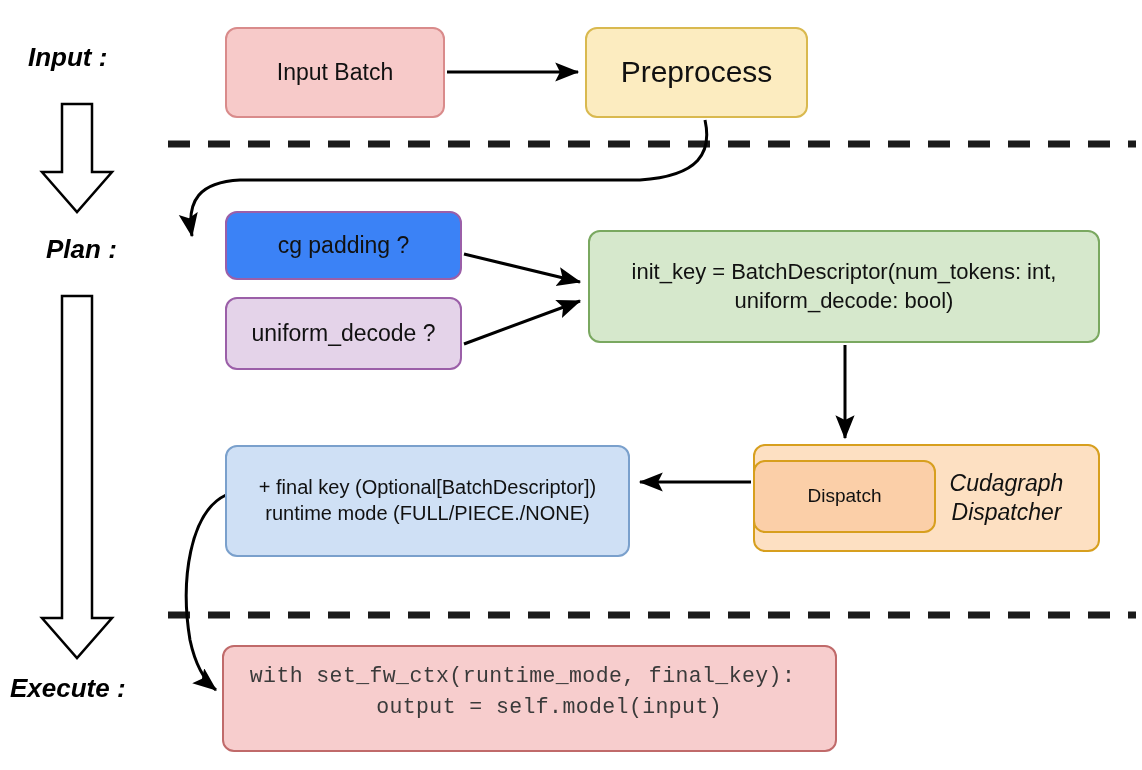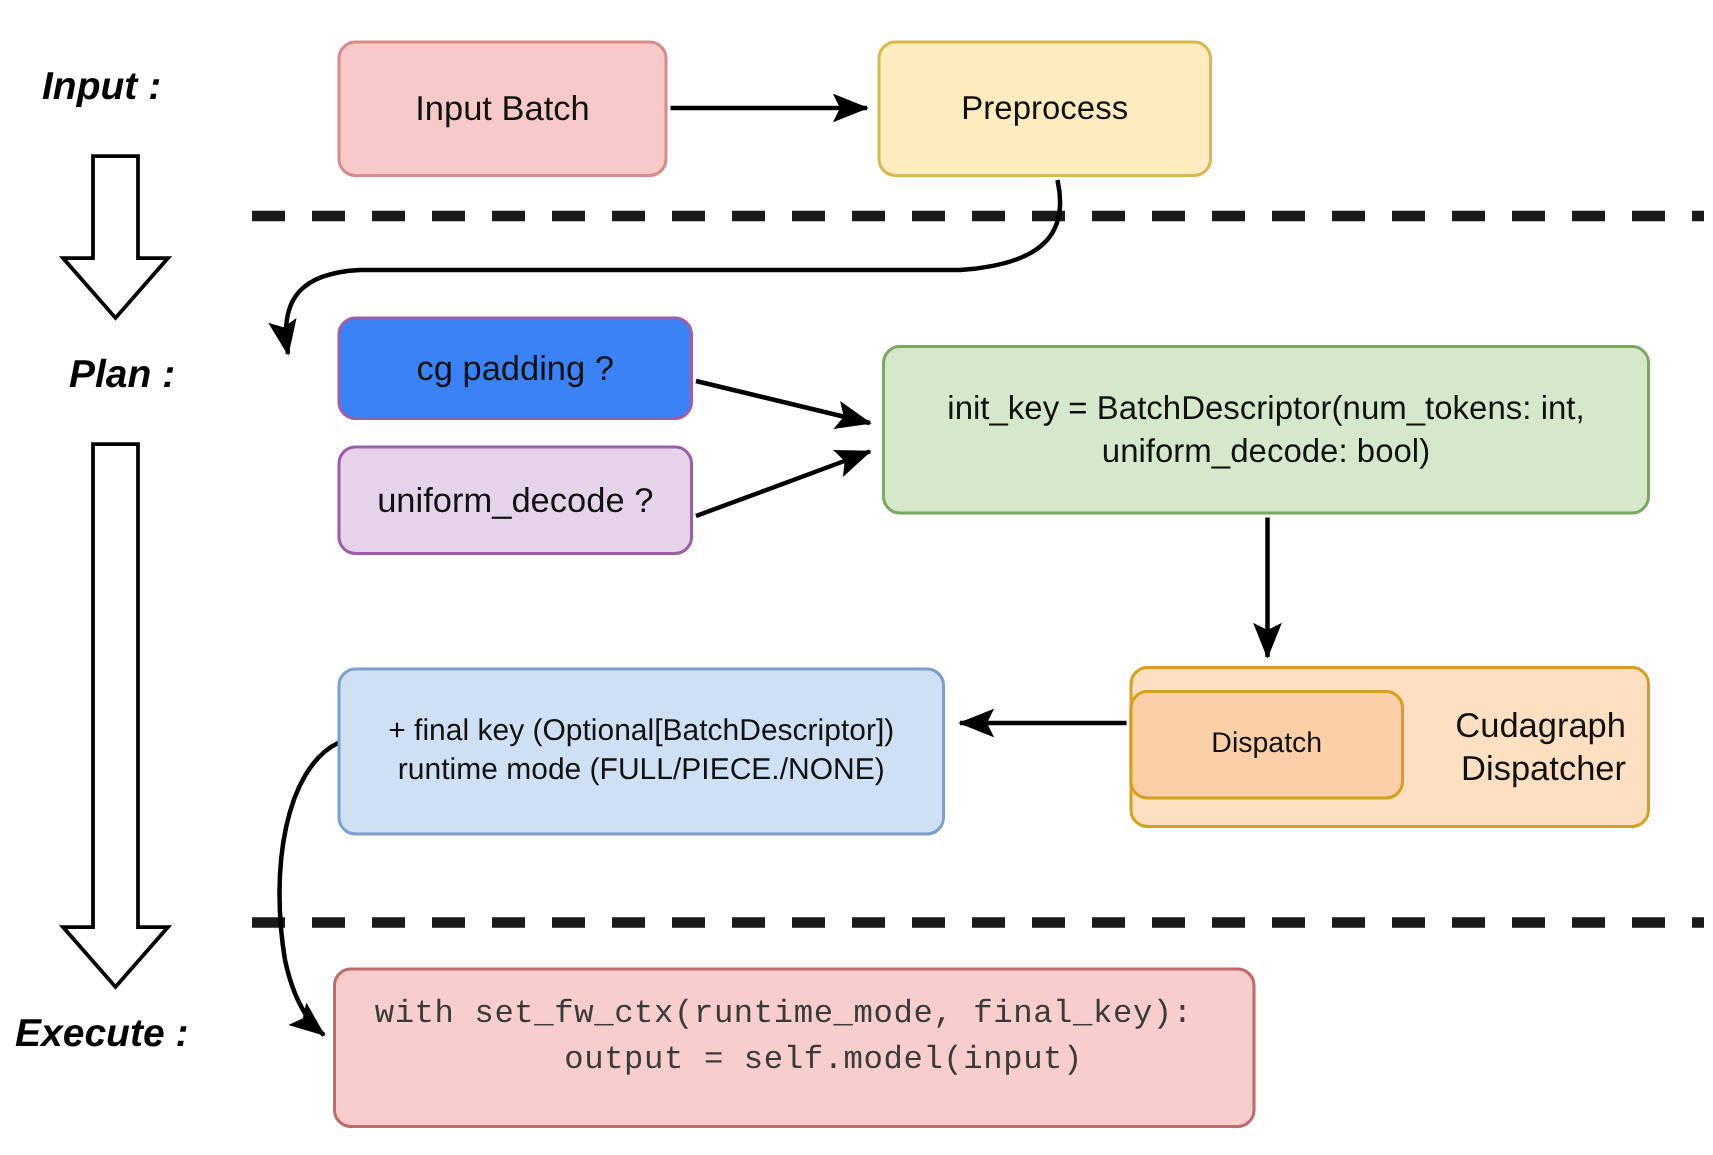--- a/index.html
+++ b/index.html
@@ -49,21 +49,21 @@
 
   
   #node-input-batch {
     left: 225px; top: 27px; width: 220px; height: 91px;
     background: #f7cac9; border-color: #d98b8b;
     font-size: 23px;
   }
   #node-preprocess {
     left: 585px; top: 27px; width: 223px; height: 91px;
     background: #fcecc0; border-color: #d9b94f;
-    font-size: 22px;
+    font-size: 30px;
   }
   #node-cg-padding {
     left: 225px; top: 211px; width: 237px; height: 69px;
     background: #3b82f6; border-color: #9b5fa8;
     font-size: 23px;
   }
   #node-uniform-decode {
     left: 225px; top: 297px; width: 237px; height: 73px;
     background: #e4d3e9; border-color: #9b5fa8;
     font-size: 23px;
@@ -77,21 +77,22 @@
   #node-cudagraph-dispatcher {
     left: 753px; top: 444px; width: 347px; height: 108px;
     background: #fde0c2; border-color: #d79f1e;
     font-size: 23px;
     align-items: center;
     justify-content: flex-end;
     padding-right: 14px;
   }
   #node-cudagraph-dispatcher .label-stack {
     width: 155px;
-    text-align: right;
+    text-align: center;
+    font-style: italic;
   }
   #node-dispatch {
     left: 753px; top: 460px; width: 183px; height: 73px;
     background: #fbcfa8; border-color: #d79f1e;
     font-size: 19px;
     z-index: 3;
   }
   #node-runtime-mode {
     left: 225px; top: 445px; width: 405px; height: 112px;
     background: #cfe0f5; border-color: #7aa0cc;

